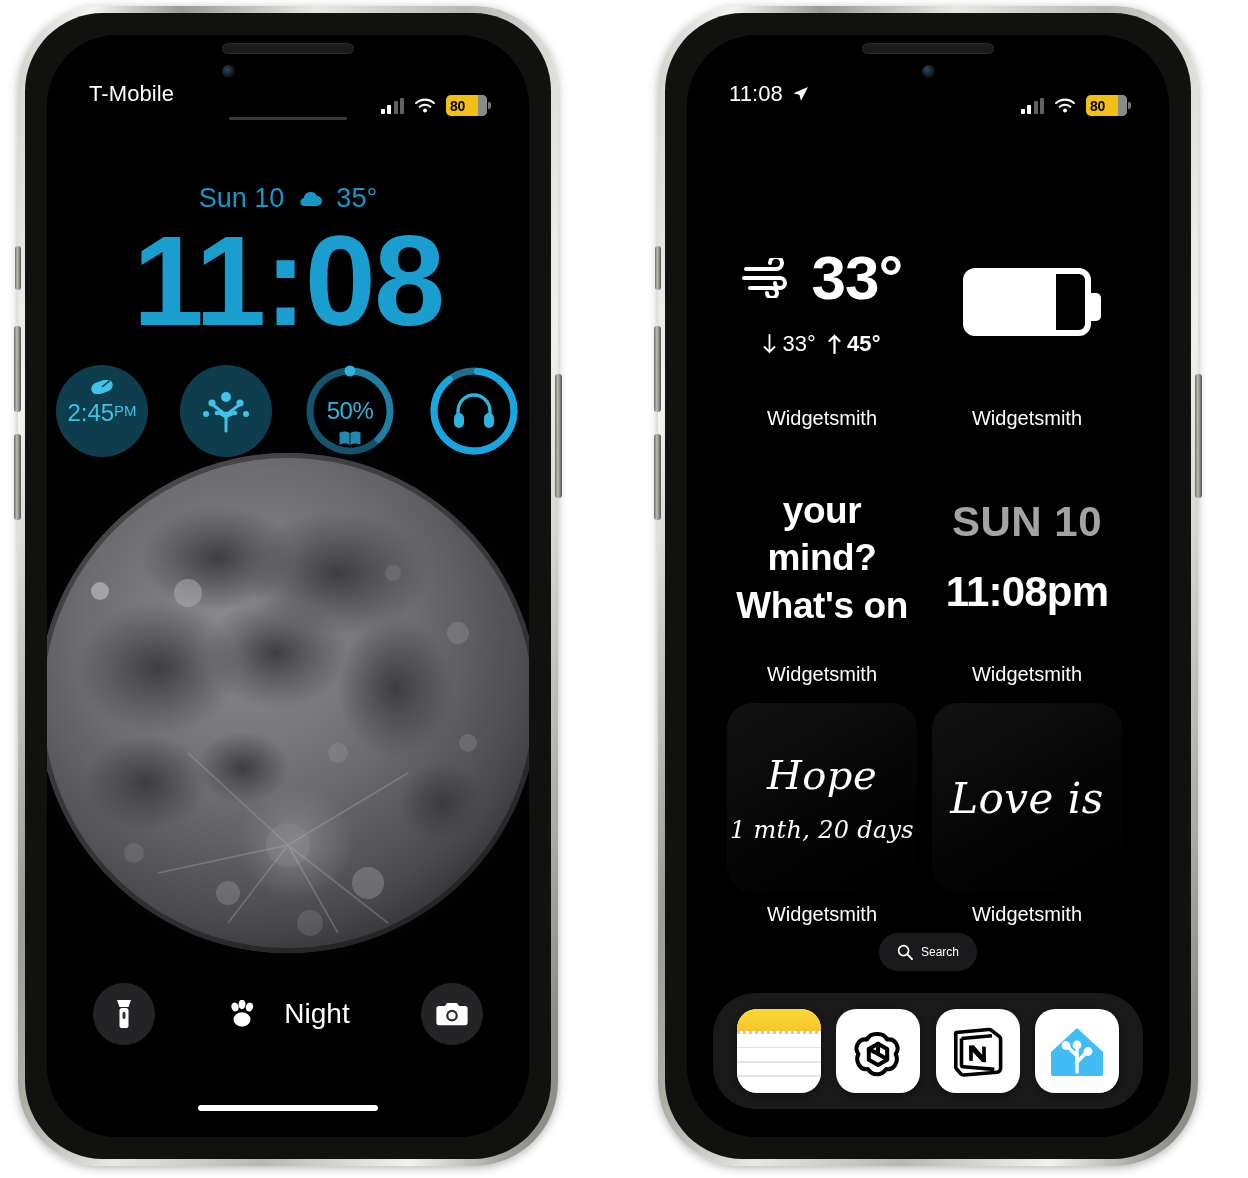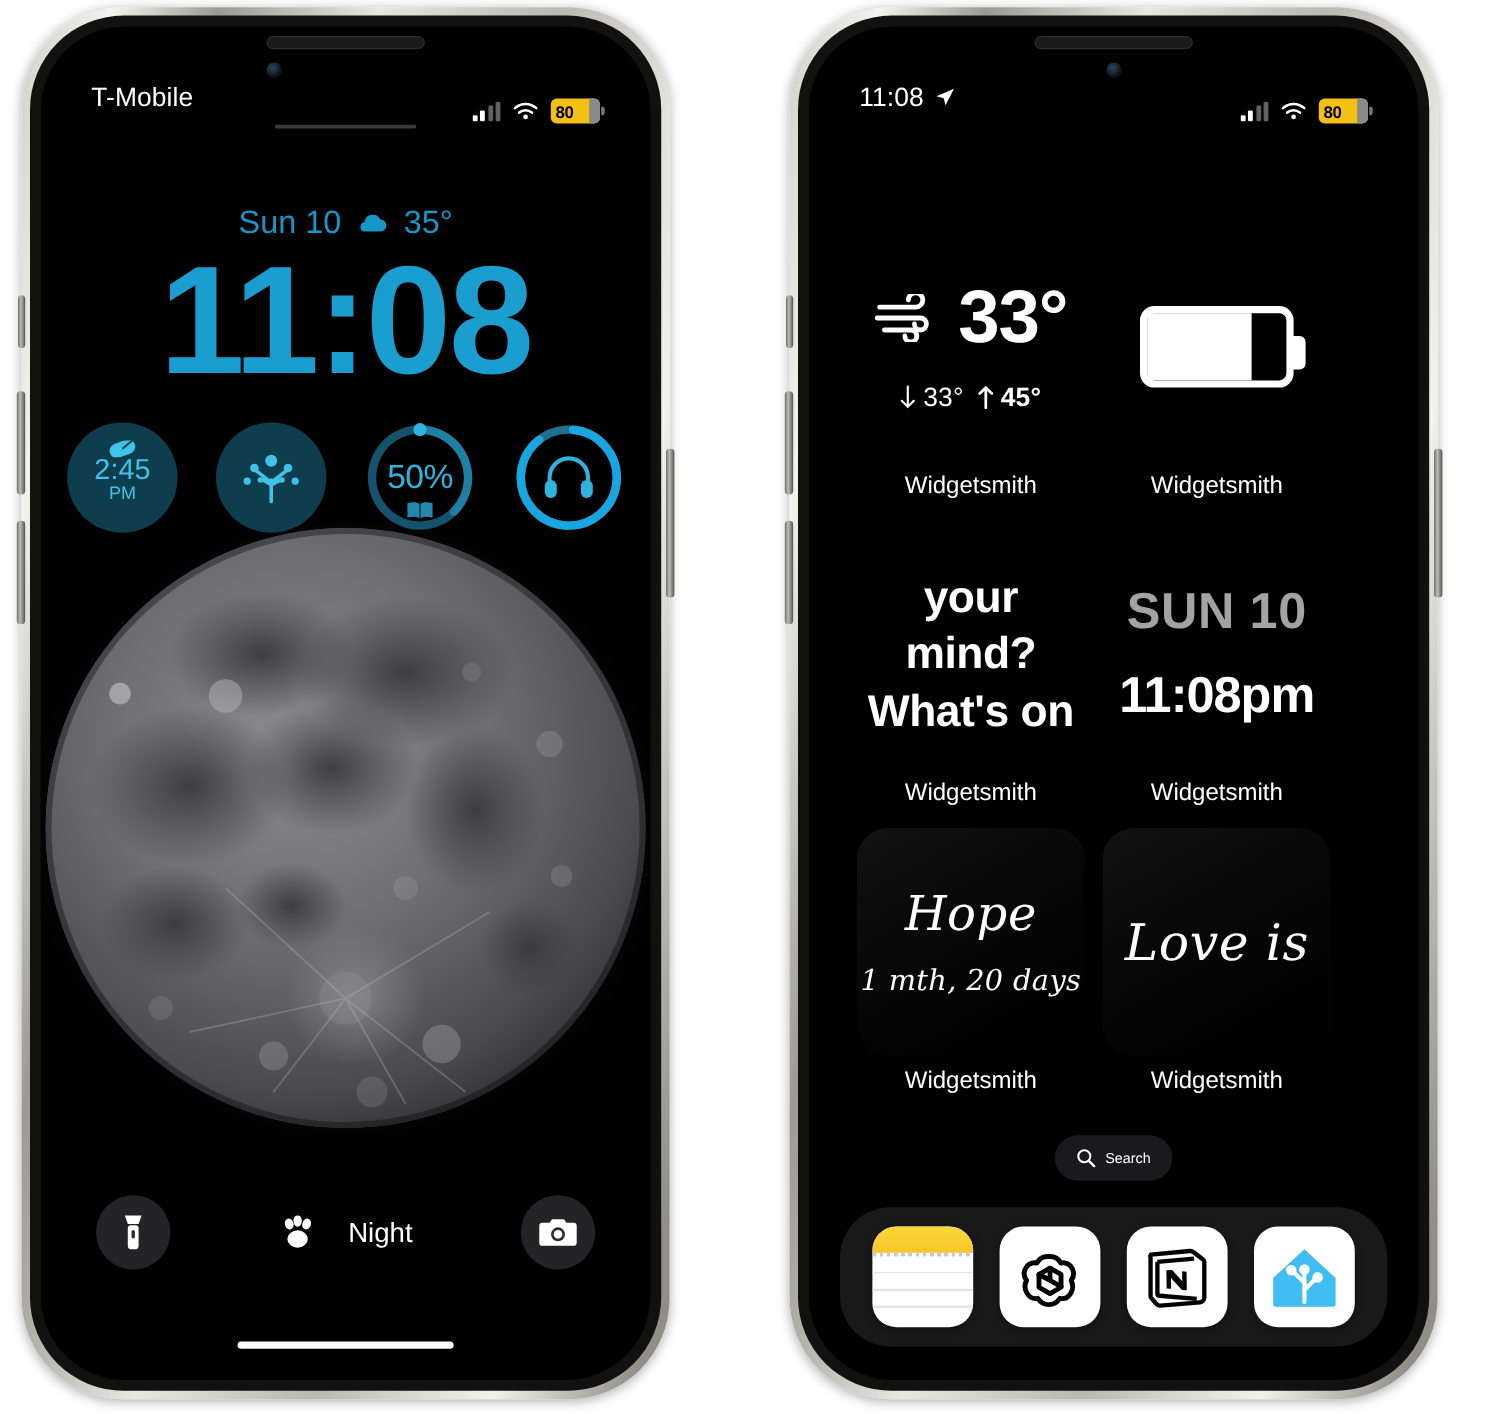--- a/index.html
+++ b/index.html
@@ -8,21 +8,21 @@
 
   .stage{ position:relative; width:1248px; height:1178px; background:#fff; }
 
   
   .phone{ position:absolute; top:6px; width:540px; height:1160px; border-radius:84px;
           background:linear-gradient(100deg,#cfcfca 0%,#f4f4ee 10%,#9a9a93 22%,#e8e8e2 40%,#b8b8b1 60%,#f2f2ec 80%,#8f8f88 96%);
           padding:7px; box-shadow:0 2px 10px rgba(0,0,0,.30); }
   #phone-left{ left:18px; }
   #phone-right{ left:658px; }
   .phone-inner{ position:relative; width:100%; height:100%; border-radius:78px;
-                background:#111110; padding:9px; }
+                background:#111110; padding:22px; }
   .screen{ position:relative; width:100%; height:100%; border-radius:70px;
            background:#000; overflow:hidden; }
 
   
   .btn-side{ position:absolute; background:linear-gradient(90deg,#6e6e68,#bdbdb6 40%,#55554f); border-radius:3px; }
   .bl-silent{ left:-3px; top:240px; width:6px; height:44px; }
   .bl-up    { left:-4px; top:320px; width:7px; height:86px; }
   .bl-down  { left:-4px; top:428px; width:7px; height:86px; }
   .br-power { right:-4px; top:368px; width:7px; height:124px; }
 
@@ -63,35 +63,35 @@
               color:#1796c8; font-size:27px; font-weight:500; display:flex;
               align-items:center; justify-content:center; gap:11px; }
   .cloud-ico{ width:30px; height:20px; }
   .lock-time{ position:absolute; top:182px; left:0; right:0; text-align:center;
               color:#1a9ed0; font-size:128px; font-weight:700; letter-spacing:-2px;
               line-height:1.0; }
 
   .lock-widgets{ position:absolute; top:330px; left:0; right:0;
                  display:flex; justify-content:center; gap:32px; }
   .cw{ position:relative; width:92px; height:92px; border-radius:50%;
-       display:flex; flex-direction:column; align-items:center; justify-content:center; }
+       display:flex; align-items:center; justify-content:center; }
   .cw.filled{ background:#0e3d4e; }
   .cw-time{ color:#3fc3e8; font-size:24px; font-weight:500; line-height:1.02; margin-top:4px; }
   .cw-ampm{ color:#3fc3e8; font-size:15px; font-weight:500; line-height:1.1; }
   .pill-ico{ position:absolute; top:15px; left:50%; transform:translateX(-50%); width:24px; height:14px; }
-  .cw-pct{ color:#2eb5dd; font-size:28px; font-weight:400; letter-spacing:-.5px; }
+  .cw-pct{ color:#2eb5dd; font-size:24px; font-weight:400; letter-spacing:-.5px; }
   .book-ico{ position:absolute; bottom:10px; left:50%; transform:translateX(-50%); width:23px; height:17px; }
   .ring-svg{ position:absolute; inset:0; }
 
   .lock-bottom{ position:absolute; bottom:92px; left:0; right:0; padding:0 46px;
                 display:flex; align-items:center; justify-content:space-between; }
   .lb-btn{ width:62px; height:62px; border-radius:50%; background:rgba(118,118,128,.30);
            display:flex; align-items:center; justify-content:center; }
   .focus-chip{ display:flex; align-items:center; gap:26px; color:#fff;
-               font-size:23px; font-weight:400; }
+               font-size:28px; font-weight:400; }
   .home-ind{ position:absolute; bottom:26px; left:50%; transform:translateX(-50%);
              width:180px; height:6px; border-radius:4px; background:#fff; }
 
   
   .moon-wrap{ position:absolute; top:418px; left:50%; transform:translateX(-50%);
               width:500px; height:500px; }
   .moon{ width:100%; height:100%; border-radius:50%; overflow:hidden;
          background:#58585a;
          box-shadow: inset -26px -16px 60px rgba(0,0,0,.55),
                      inset 18px 14px 50px rgba(255,255,255,.07),

